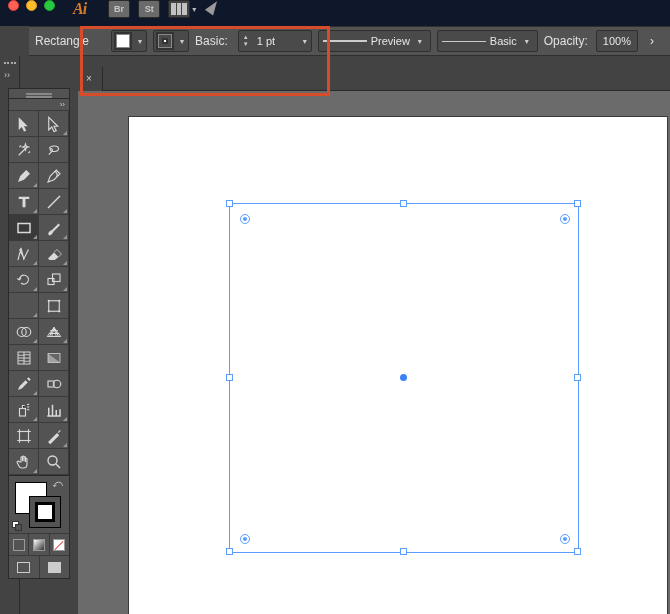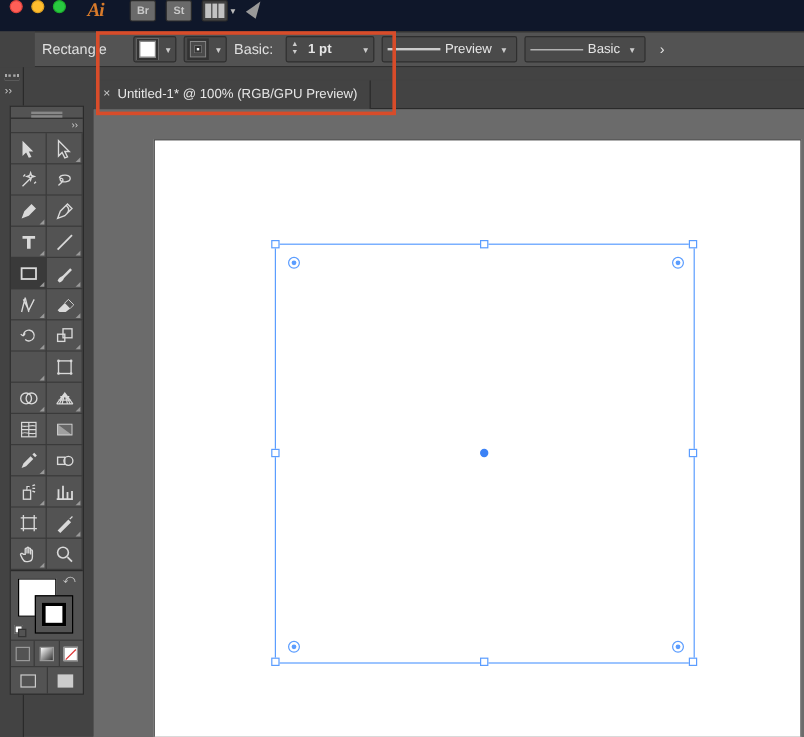--- a/index.html
+++ b/index.html
@@ -83,21 +83,21 @@
   }
   .stroke-input {
     display:flex; align-items:center; height:22px;
     background:#4a4a4a; border:1px solid #2f2f2f; border-radius:2px;
   }
   .spinner {
     width:14px; display:flex; flex-direction:column; align-items:center;
     font-size:6px; line-height:7px; color:#ccc;
   }
   .stroke-val {
-    width:46px; padding:0 4px; font-size:11px; color:#e6e6e6;font-weight:bold;
+    width:46px; padding:0 4px; font-size:11px; color:#e6e6e6;
   }
   .vs-group {
     display:flex; align-items:center; height:22px;
     background:#4a4a4a; border:1px solid #2f2f2f; border-radius:2px;
     padding: 0 4px; gap:4px;
   }
   .hline { width:44px; height:0; border-top:2px solid #ccc; }
   .hline.thin { border-top:1px solid #ccc; }
   .vs-label { font-size:11px; color:#e6e6e6; }
   .op-group {
@@ -372,20 +372,26 @@
     <span class="vs-label">Preview</span>
     <span class="caret">▾</span>
   </div>
 
   <div class="vs-group">
     <div class="hline thin"></div>
     <span class="vs-label">Basic</span>
     <span class="caret">▾</span>
   </div>
 
+  <div class="op-group">
+    <span class="ctl-label">Opacity:</span>
+    <div class="op-val">
+      <span>100%</span>
+    </div>
+  </div>
 
   <div class="more">›</div>
 </div>
 
 <div class="subbar"></div>
 
 <div class="highlight-box"></div>
 
 <div class="leftcol">
   <div class="dock-strip">
@@ -599,21 +605,20 @@
             <div class="s-full"></div>
           </div>
       </div>
     </div>
   </div>
 </div>
 
 <div class="tabrow">
   <div class="tab">
     <span class="x">×</span>
-    <span>Untitled-1* @ 100% (RGB/GPU Preview)</span>
   </div>
 </div>
 
 <div class="canvas-wrap">
   <div class="artboard">
     <div class="selected-rect">
       <div class="handle htl"></div>
       <div class="handle htc"></div>
       <div class="handle htr"></div>
       <div class="handle hcl"></div>

